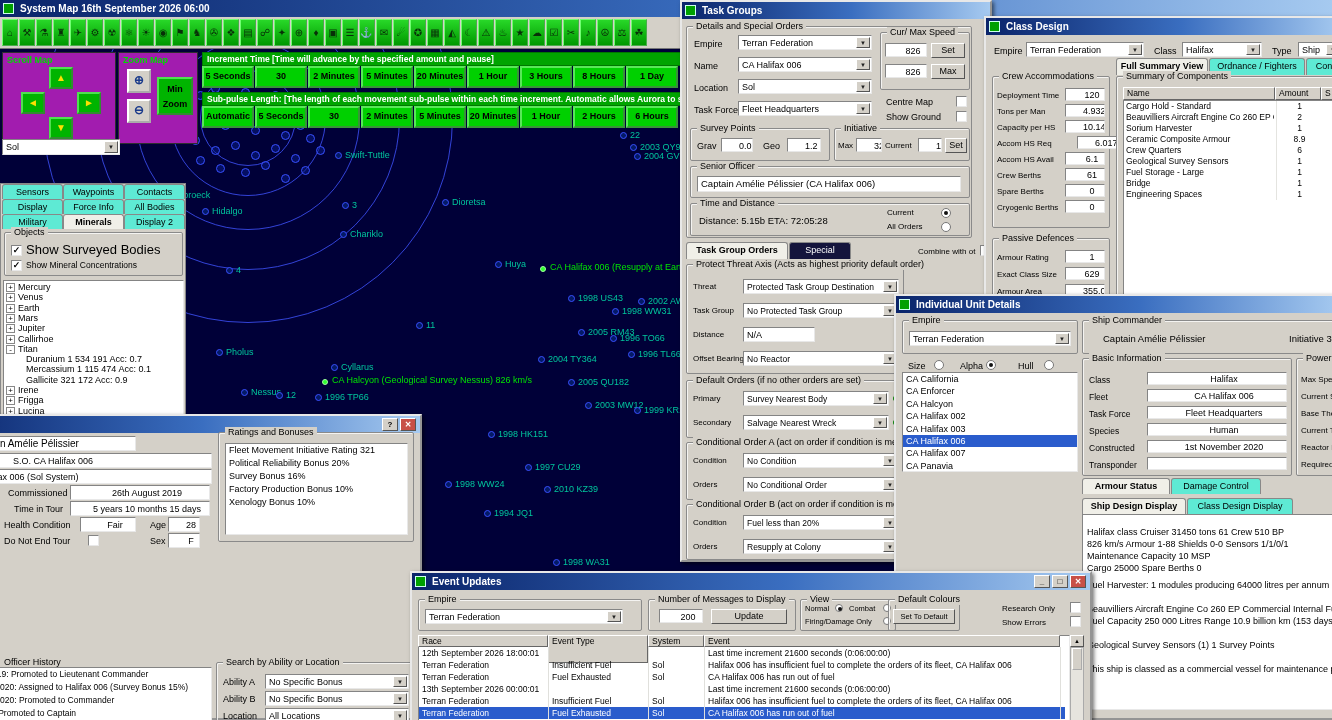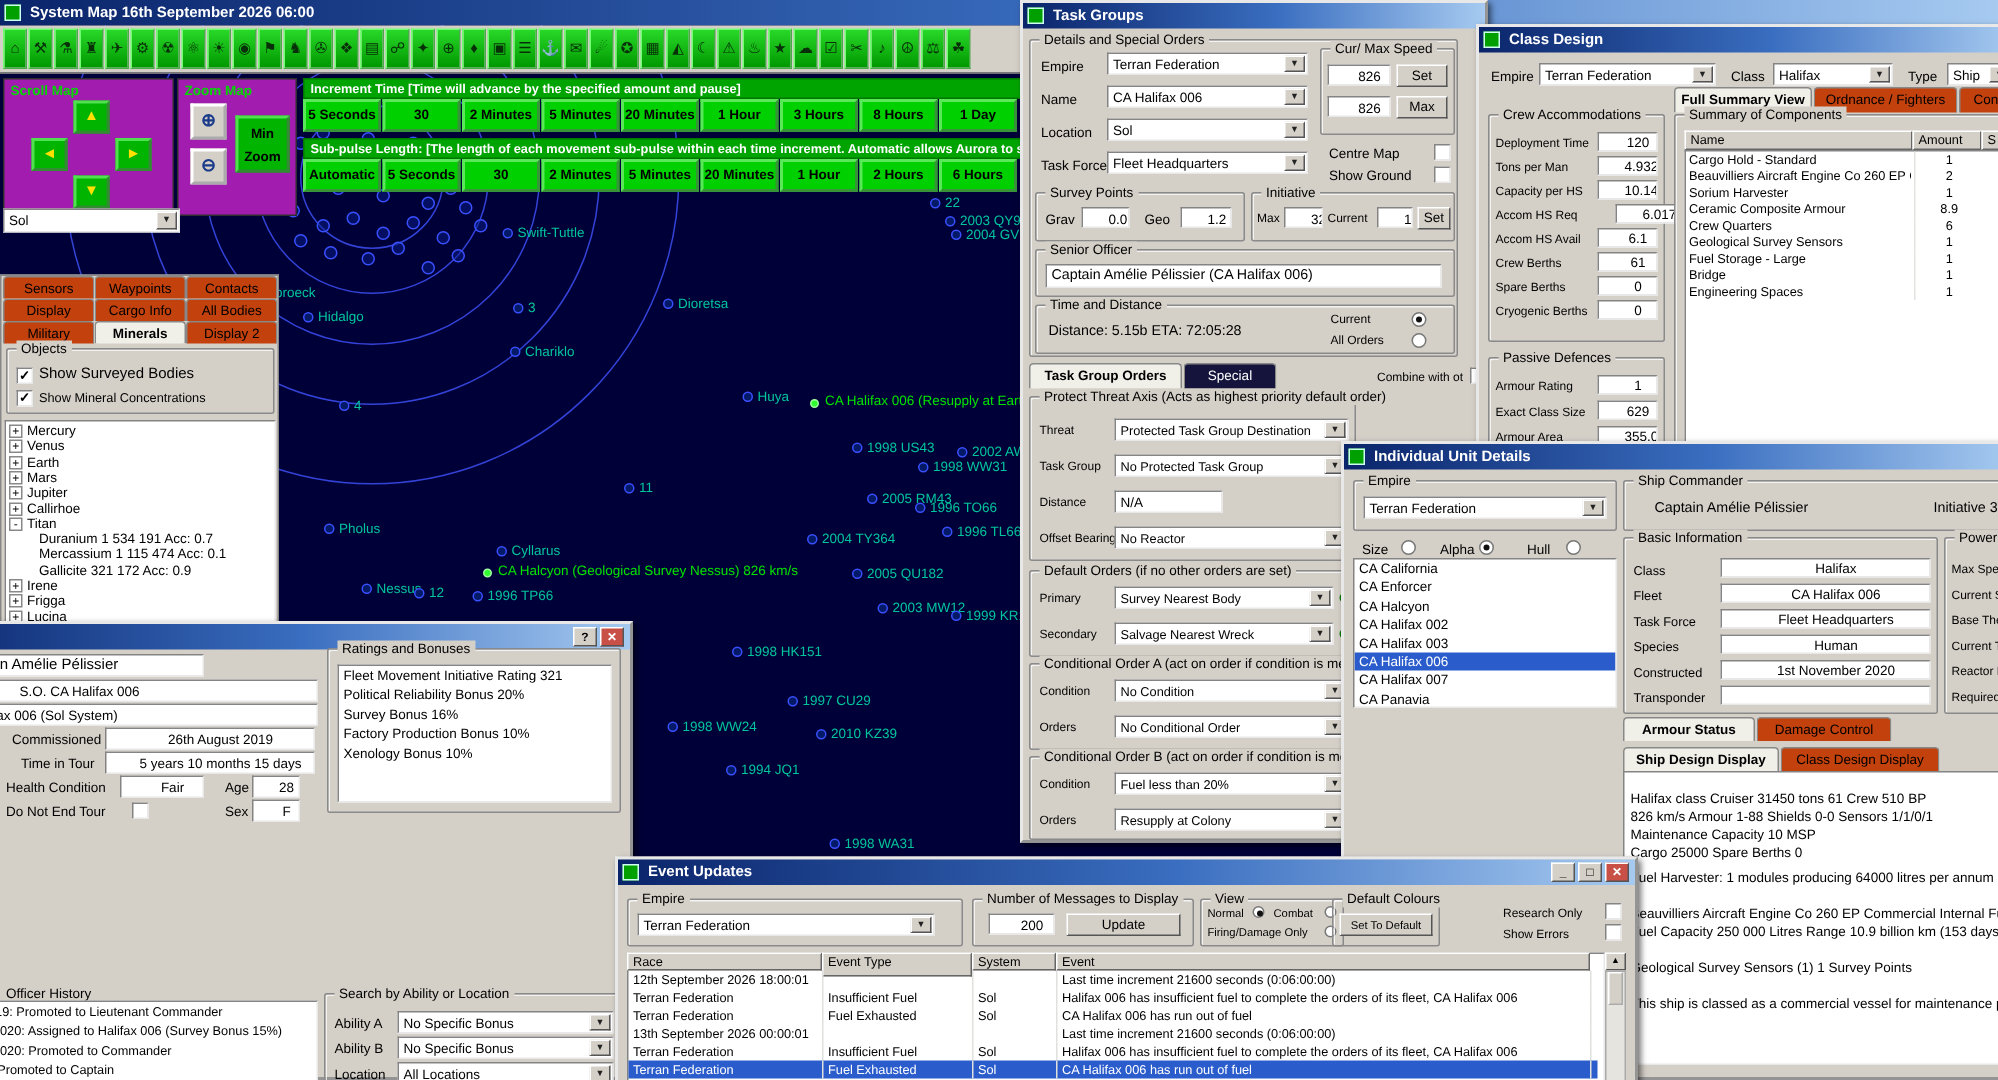--- a/index.html
+++ b/index.html
@@ -15,21 +15,21 @@
 .gb>b{position:absolute;top:-6px;left:6px;background:#d4d0c8;padding:0 3px;font-weight:normal;font-size:9px;line-height:11px;white-space:nowrap;}
 .lbl{position:absolute;font-size:9px;line-height:12px;white-space:nowrap;color:#000;}
 .tbox{position:absolute;background:#fff;border:1px solid;border-color:#848484 #e8e8e8 #e8e8e8 #848484;font-size:9px;line-height:12px;padding:1px 3px;white-space:nowrap;overflow:hidden;}
 .ctr{text-align:center;padding-left:17px;}
 .combo{padding-right:15px;}
 .combo::after{content:"▼";position:absolute;right:1px;top:1px;bottom:1px;width:12px;background:#d4d0c8;border:1px solid;border-color:#fff #555 #555 #fff;font-size:6px;line-height:10px;text-align:center;color:#222;}
 .btn{position:absolute;background:#d4d0c8;border:1px solid;border-color:#fff #555 #555 #fff;font-size:9px;line-height:13px;text-align:center;overflow:hidden;white-space:nowrap;}
 .chk{position:absolute;width:11px;height:11px;background:#fff;border:1px solid;border-color:#848484 #e8e8e8 #e8e8e8 #848484;font-size:9px;line-height:9px;text-align:center;font-weight:bold;}
 .radio{position:absolute;width:10px;height:10px;background:#fff;border:1px solid #777;border-radius:50%;}
 .radio.on::after{content:"";position:absolute;left:2px;top:2px;width:4px;height:4px;background:#111;border-radius:50%;}
-.tab{position:absolute;background:#c2410c;border:1px solid #888;border-bottom:0;border-radius:3px 3px 0 0;font-size:9px;text-align:center;line-height:15px;white-space:nowrap;overflow:hidden;}
+.tab{position:absolute;background:#5eead4;border:1px solid #888;border-bottom:0;border-radius:3px 3px 0 0;font-size:9px;text-align:center;line-height:15px;white-space:nowrap;overflow:hidden;}
 .tab.on{background:#f0efe8;font-weight:bold;}
 .tab.dark{background:#14143c;color:#fff;}
 .list{position:absolute;background:#fff;border:1px solid;border-color:#848484 #e8e8e8 #e8e8e8 #848484;overflow:hidden;}
 .li{font-size:9px;line-height:12px;padding:0 3px;white-space:nowrap;}
 .sel{background:#2a5ccc;color:#fff;}
 #toolbar{position:absolute;left:0;top:17px;width:692px;height:32px;background:#d4d0c8;border-bottom:1px solid #777;padding:2px 0 0 2px;}
 .tbtn{display:inline-block;width:16px;height:27px;background:linear-gradient(#28d828,#009800);border:1px outset #70ff70;margin-right:1px;color:#083008;font-size:10px;line-height:25px;text-align:center;vertical-align:top;overflow:hidden;}
 .strip{position:absolute;background:#00a400;color:#fff;font-weight:bold;font-size:8.5px;line-height:13px;padding:0 4px;white-space:nowrap;overflow:hidden;border:1px solid #007800;}
 .sbtn{display:inline-block;height:22px;background:#00d000;border:2px outset #58e858;color:#000;font-size:9px;font-weight:bold;line-height:17px;text-align:center;vertical-align:top;margin-right:1px;overflow:hidden;}
 .gpanel{position:absolute;background:#a21caf;border:1px solid #2e2e2e;}
@@ -191,31 +191,31 @@
   <div id="sub-buttons" class="abs" style="left:202px;top:106px;width:484px;height:24px;z-index:5"><div class="sbtn" style="width: 52px; position: static; display: inline-block;">Automatic</div><div class="sbtn" style="width: 52px; position: static; display: inline-block;">5 Seconds</div><div class="sbtn" style="width: 52px; position: static; display: inline-block;">30 Seconds</div><div class="sbtn" style="width: 52px; position: static; display: inline-block;">2 Minutes</div><div class="sbtn" style="width: 52px; position: static; display: inline-block;">5 Minutes</div><div class="sbtn" style="width: 52px; position: static; display: inline-block;">20 Minutes</div><div class="sbtn" style="width: 52px; position: static; display: inline-block;">1 Hour</div><div class="sbtn" style="width: 52px; position: static; display: inline-block;">2 Hours</div><div class="sbtn" style="width: 52px; position: static; display: inline-block;">6 Hours</div></div>
 
   <div class="tbox combo" style="left:2px;top:139px;width:118px;height:16px;z-index:5">Sol</div>
 
   <div class="abs" style="left:0;top:183px;width:186px;height:233px;background:#d4d0c8;border:1px solid #888;z-index:5">
     <div id="side-tabs">
         <div class="tab" style="left: 1px; top: 0px; width: 61px; height: 15px; line-height: 14px;">Sensors</div>
         <div class="tab" style="left: 62px; top: 0px; width: 61px; height: 15px; line-height: 14px;">Waypoints</div>
         <div class="tab" style="left: 123px; top: 0px; width: 61px; height: 15px; line-height: 14px;">Contacts</div>
         <div class="tab" style="left: 1px; top: 15px; width: 61px; height: 15px; line-height: 14px;">Display</div>
-        <div class="tab" style="left: 62px; top: 15px; width: 61px; height: 15px; line-height: 14px;">Cargo Info</div>
+        <div class="tab" style="left: 62px; top: 15px; width: 61px; height: 15px; line-height: 14px;">Force Info</div>
         <div class="tab" style="left: 123px; top: 15px; width: 61px; height: 15px; line-height: 14px;">All Bodies</div>
         <div class="tab" style="left: 1px; top: 30px; width: 61px; height: 15px; line-height: 14px;">Military</div>
         <div class="tab on" style="left: 62px; top: 30px; width: 61px; height: 15px; line-height: 14px;">Minerals</div>
         <div class="tab" style="left: 123px; top: 30px; width: 61px; height: 15px; line-height: 14px;">Display 2</div>
       </div>
     <div class="gb" style="left:3px;top:48px;width:179px;height:44px">
       <b>Objects</b>
       <div id="side-checks">
           <div class="chk" style="left: 6px; top: 12px;">✓</div>
-          <div class="lbl" style="left: 21px; top: 11px; font-size: 10px;">Show Surveyed Bodies</div>
+          <div class="lbl" style="left: 21px; top: 11px; font-size: 13px;">Show Surveyed Bodies</div>
           <div class="chk" style="left: 6px; top: 27px;">✓</div>
           <div class="lbl" style="left: 21px; top: 26px; font-size: 8.5px;">Show Mineral Concentrations</div>
         </div>
     </div>
     <div class="list" id="tree" style="left:2px;top:96px;width:181px;height:135px">
         <div class="treerow" style="top: 1px; left: 2px;"><span class="texp">+</span><span>Mercury</span></div>
         <div class="treerow" style="top: 11.3px; left: 2px;"><span class="texp">+</span><span>Venus</span></div>
         <div class="treerow" style="top: 21.6px; left: 2px;"><span class="texp">+</span><span>Earth</span></div>
         <div class="treerow" style="top: 31.9px; left: 2px;"><span class="texp">+</span><span>Mars</span></div>
         <div class="treerow" style="top: 42.2px; left: 2px;"><span class="texp">+</span><span>Jupiter</span></div>
@@ -568,21 +568,21 @@
     <div class="lbl" style="left:590px;top:44px;font-size:8px">Show Errors</div>
     <div class="chk" style="left:658px;top:43px"></div>
     <div class="list" style="left:6px;top:62px;width:652px;height:88px"></div>
     <div id="event-header"></div>
     <div id="event-rows"></div>
     <div class="btn" style="left:658px;top:62px;width:14px;height:12px;font-size:6px;line-height:11px">▲</div>
     <div class="abs" style="left:658px;top:74px;width:14px;height:76px;background:#e6e4de;border:1px solid #aaa">
       <div class="abs" style="left:1px;top:0;width:10px;height:22px;background:#d4d0c8;border:1px outset #fff"></div>
     </div>
   <div class="hcell" style="left: 6px; top: 62px; width: 130px; height: 12px; line-height: 10px;">Race</div>
-      <div class="hcell" style="left: 136px; top: 62px; width: 100px; height: 16px; line-height: 10px;">Event Type</div>
+      <div class="hcell" style="left: 136px; top: 62px; width: 100px; height: 28px; line-height: 10px;">Event Type</div>
       <div class="hcell" style="left: 236px; top: 62px; width: 56px; height: 12px; line-height: 10px;">System</div>
       <div class="hcell" style="left: 292px; top: 62px; width: 356px; height: 12px; line-height: 10px;">Event</div>
       <div class="erow" style="top: 74px;">
         <div class="ecell" style="width: 130px; position: static;">12th September 2026 18:00:01</div>
         <div class="ecell" style="width: 100px; position: static;"></div>
         <div class="ecell" style="width: 56px; position: static;"></div>
         <div class="ecell" style="width: 356px; position: static;">Last time increment 21600 seconds (0:06:00:00)</div>
       </div>
       <div class="erow" style="top: 86px;">
         <div class="ecell" style="width: 130px; position: static;">Terran Federation</div>

